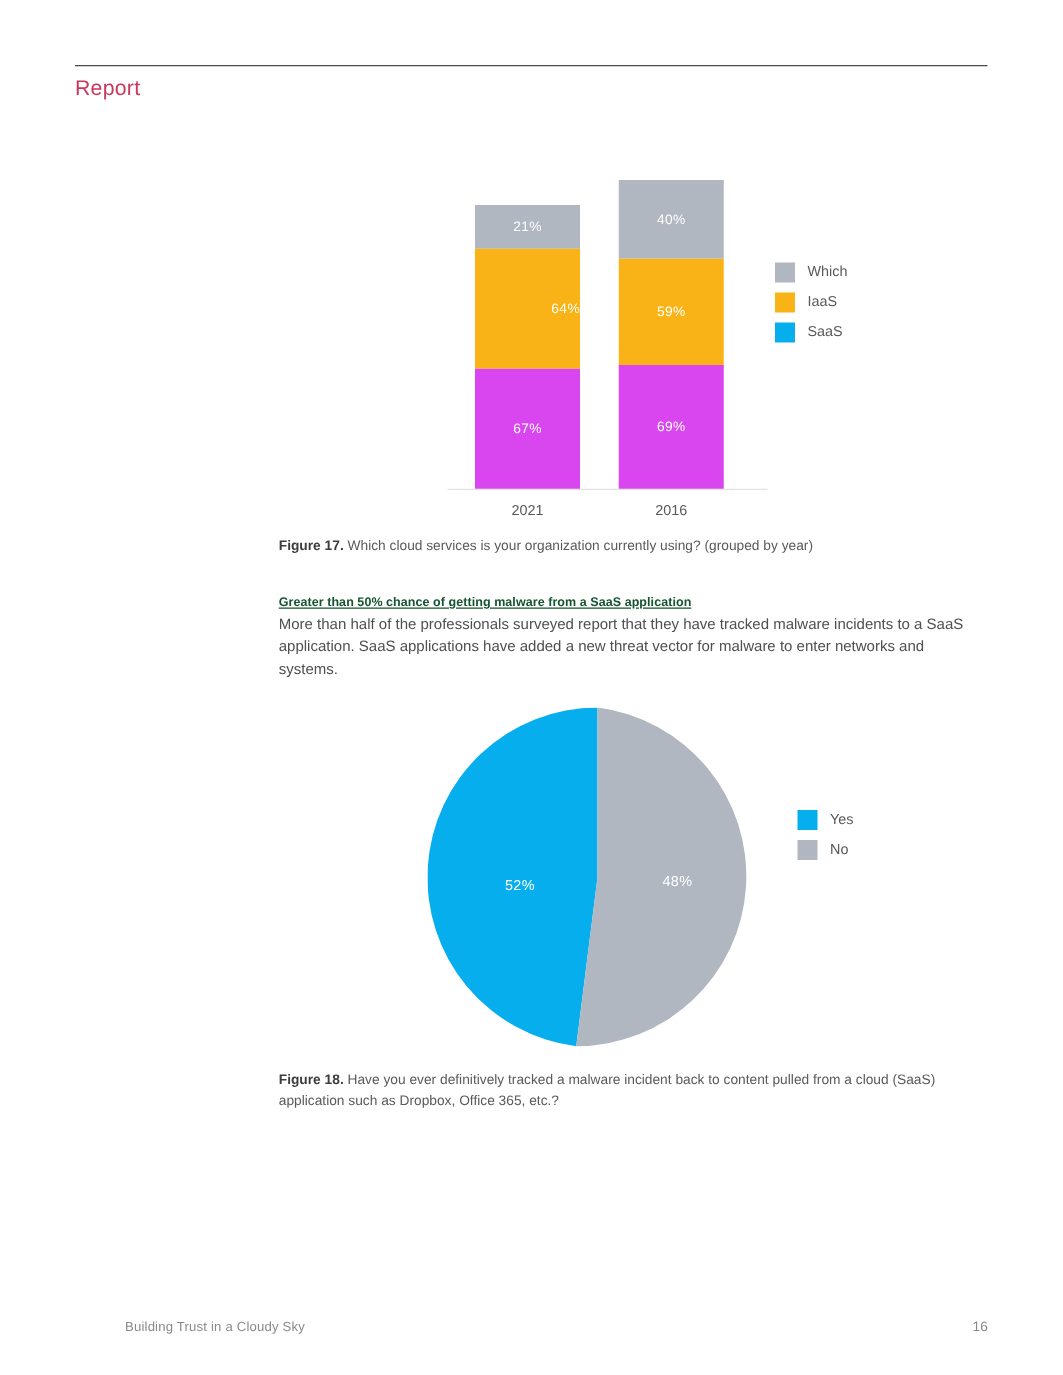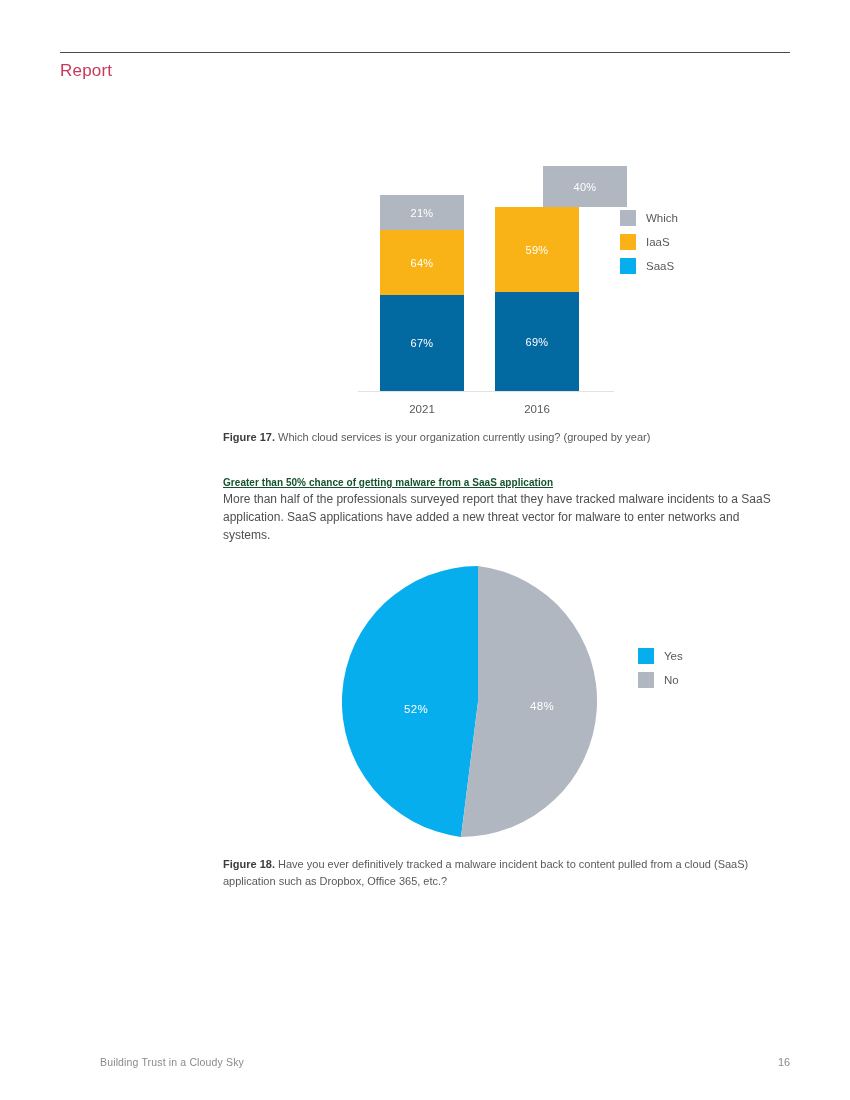--- a/index.html
+++ b/index.html
@@ -76,21 +76,21 @@
     justify-content: center;
     box-sizing: border-box;
   }
   .seg-label {
     font-size: 11px;
     color: #ffffff;
     letter-spacing: 0.3px;
   }
   .seg.paas { background: #b0b7c0; }
   .seg.iaas { background: #fab317; }
-  .seg.saas { background: #0369a1; }
+  .seg.saas { background: #d946ef; }
 
   .bar-xlabel {
     position: absolute;
     bottom: 0px;
     width: 84px;
     text-align: center;
     font-size: 11.5px;
     color: #595959;
   }
   .bar-xlabel.y2015 { left: 25px; }
@@ -195,30 +195,30 @@
   <div class="header-rule"></div>
   <div class="header-title">Report</div>
 
   <div class="barchart">
     <div class="bar-axis"></div>
 
     <div class="bar-col y2015">
       <div class="seg paas" style="height:35px;">
         <span class="seg-label">21%</span>
       </div>
-      <div class="seg iaas" style="height:65px;">
+      <div class="seg iaas" style="height:96px;justify-content:flex-end;">
         <span class="seg-label">64%</span>
       </div>
       <div class="seg saas" style="height:96px;">
         <span class="seg-label">67%</span>
       </div>
     </div>
 
     <div class="bar-col y2016">
-      <div class="seg paas" style="height:41px;margin-left:48px;">
+      <div class="seg paas" style="height:63px;">
         <span class="seg-label">40%</span>
       </div>
       <div class="seg iaas" style="height:85px;">
         <span class="seg-label">59%</span>
       </div>
       <div class="seg saas" style="height:99px;">
         <span class="seg-label">69%</span>
       </div>
     </div>
 

